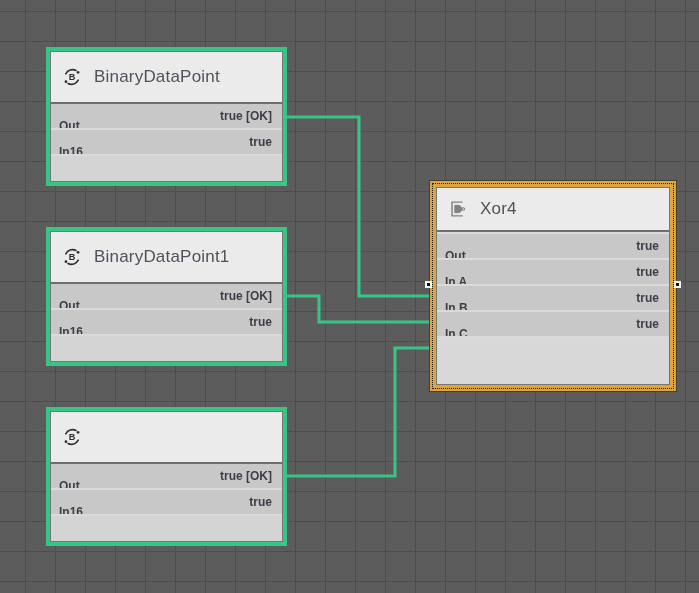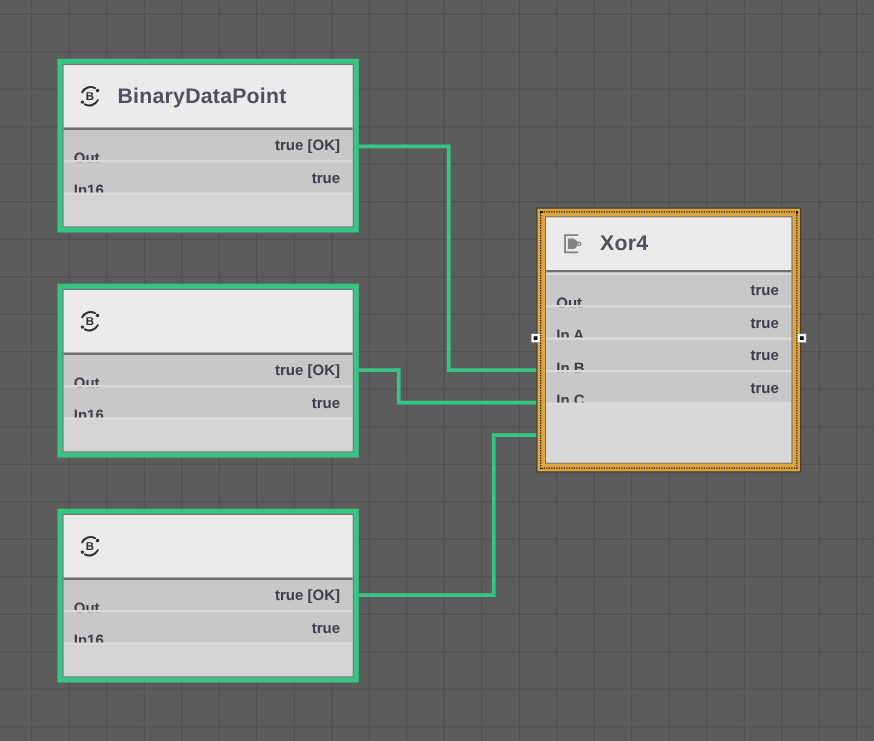--- a/index.html
+++ b/index.html
@@ -21,28 +21,28 @@
   .block{position:absolute;}
   .block .content{
     height:100%;display:flex;flex-direction:column;
     background:#d4d4d4;box-shadow:0 0 0 1px #767676;
   }
   .green{border:5px solid #36c583;}
   .b1{left:46px;top:47px;width:241px;height:139px;}
   .b2{left:46px;top:227px;width:241px;height:139px;}
   .b3{left:46px;top:407px;width:241px;height:139px;}
 
-  .xor{left:430px;top:167px;width:210px;height:210px;border:7px solid #dda440;
+  .xor{left:430px;top:181px;width:246px;height:210px;border:7px solid #dda440;
        box-shadow:0 0 0 1px #453f30;}
   .ants{position:absolute;inset:-5px;border:1px dotted #191919;pointer-events:none;z-index:5;}
 
   .hdr{height:50px;flex:0 0 auto;background:#ebebeb;display:flex;align-items:center;
        padding-left:10px;gap:11px;}
   .xor .hdr{height:42px;}
-  .title{font-size:17px;color:#50515a;letter-spacing:.2px;font-weight:bold;}
+  .title{font-size:17px;color:#50515a;letter-spacing:.2px;}
 
   .sep{height:2px;flex:0 0 auto;}
   .sep.dark{background:#6e6e6e;}
   .sep.light{background:#dadada;}
 
   .row{height:24px;flex:0 0 auto;background:#c8c8c8;display:flex;align-items:center;
        justify-content:space-between;font-size:12px;font-weight:bold;color:#3d3e47;}
   .row .lbl{padding-left:8px;margin-top:19px;}
   .row .val{padding-right:10px;}
 
@@ -96,20 +96,21 @@
   <div class="block green b2">
     <div class="content">
       <div class="hdr">
         <svg class="icon" viewBox="0 0 24 24" width="22" height="22">
           <path d="M5.2,8.6 A8.2,8.2 0 0 1 16.4,4.9" fill="none" stroke="#2e2e2e" stroke-width="1.7" stroke-linecap="round"></path>
           <circle cx="18.6" cy="6.9" r="1.5" fill="#2e2e2e"></circle>
           <path d="M18.8,15.4 A8.2,8.2 0 0 1 7.6,19.1" fill="none" stroke="#2e2e2e" stroke-width="1.7" stroke-linecap="round"></path>
           <circle cx="5.4" cy="17.1" r="1.5" fill="#2e2e2e"></circle>
           <text x="12" y="15.5" text-anchor="middle" font-size="10" font-weight="bold" fill="#2e2e2e">B</text>
         </svg>
+        <span class="title">BinaryDataPoint1</span>
       </div>
       <div class="sep dark"></div>
       <div class="row">
         <span class="lbl">Out</span>
         <span class="val">true [OK]</span>
       </div>
       <div class="sep light"></div>
       <div class="row">
         <span class="lbl">In16</span>
         <span class="val">true</span>

